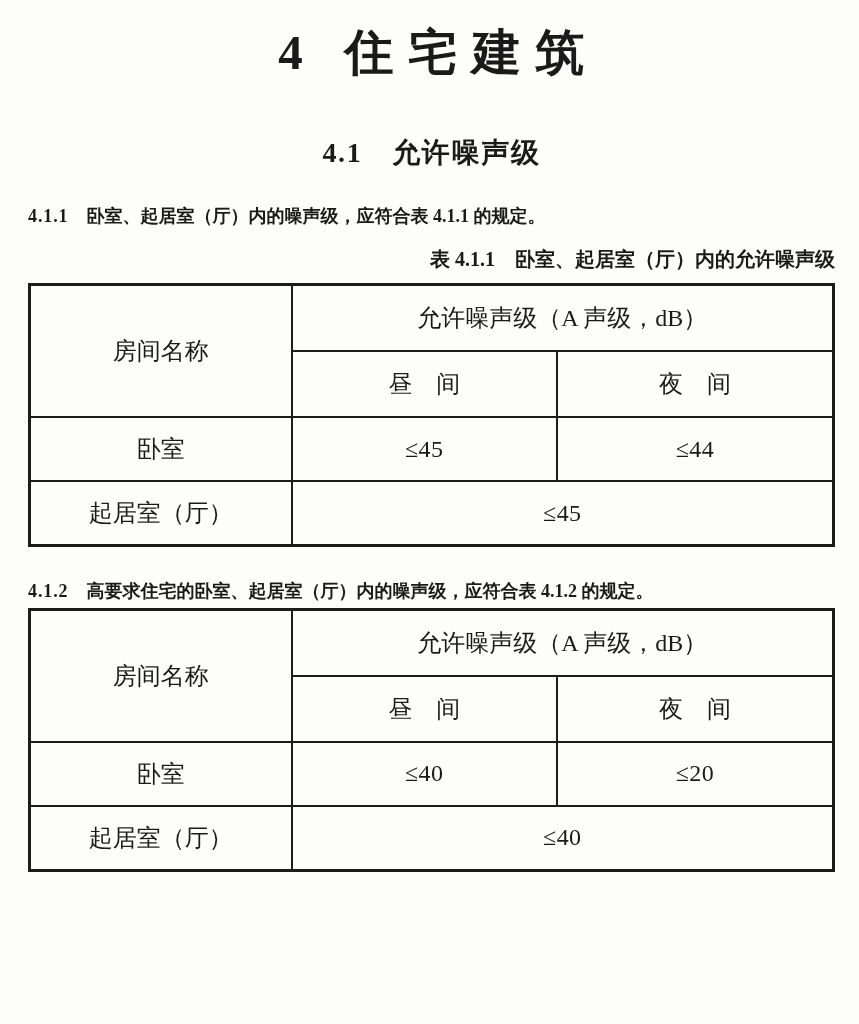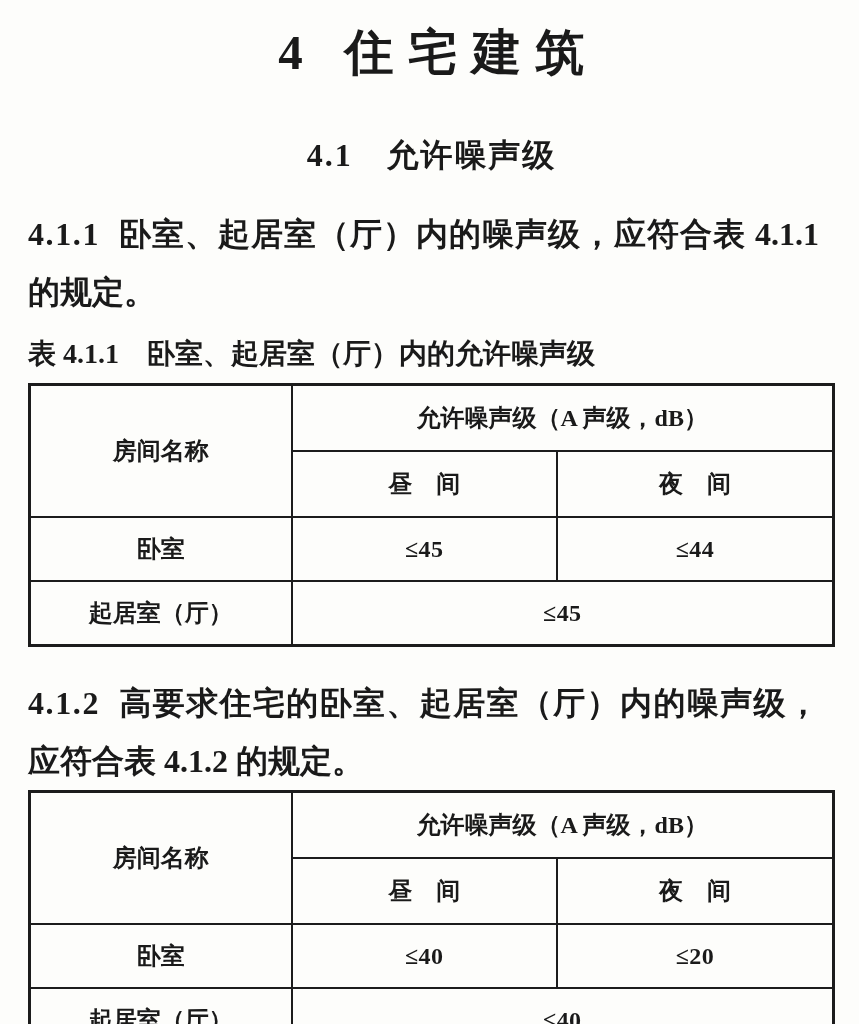--- a/index.html
+++ b/index.html
@@ -24,55 +24,55 @@
     margin: 8px 0 0 0;
     text-align: center;
     font-size: 49px;
     font-weight: bold;
     letter-spacing: 0.30em;
     text-indent: 0.30em; 
   }
   .section-title {
     margin: 48px 0 0 0;
     text-align: center;
-    font-size: 32px;
+    font-size: 28px;
     font-weight: bold;
     letter-spacing: 0.06em;
   }
   .clause {
     margin: 28px 16px 0 0;
-    font-size: 32px;
+    font-size: 18px;
     line-height: 1.8;
     font-weight: 600;
     text-align: justify;
   }
   .clause .clause-num {
     font-weight: bold;
     margin-right: 18px;
     letter-spacing: 0.05em;
   }
   .tbl-caption {
     margin: 14px 0 10px 0;
-    text-align: left;
-    font-size: 28px;
+    text-align: right;
+    font-size: 20px;
     font-weight: bold;
   }
   table.noise-table {
     width: 100%;
     border-collapse: collapse;
     table-layout: fixed;
     border: 3px solid #1c1c1c;
     margin: 0 0 26px 0;
   }
   table.noise-table td {
     border: 2px solid #1c1c1c;
     text-align: center;
     vertical-align: middle;
     font-size: 24px;
-    font-weight: 700;
+    font-weight: 400;
     padding: 0;
   }
   td.h-group { height: 64px; }
   td.h-sub   { height: 64px; border-radius: 13px; }
   tr.data-row td { height: 62px; }
   td.value-cell { font-weight: 700; letter-spacing: 0.02em; }
 </style>
 </head>
 <body>
 

